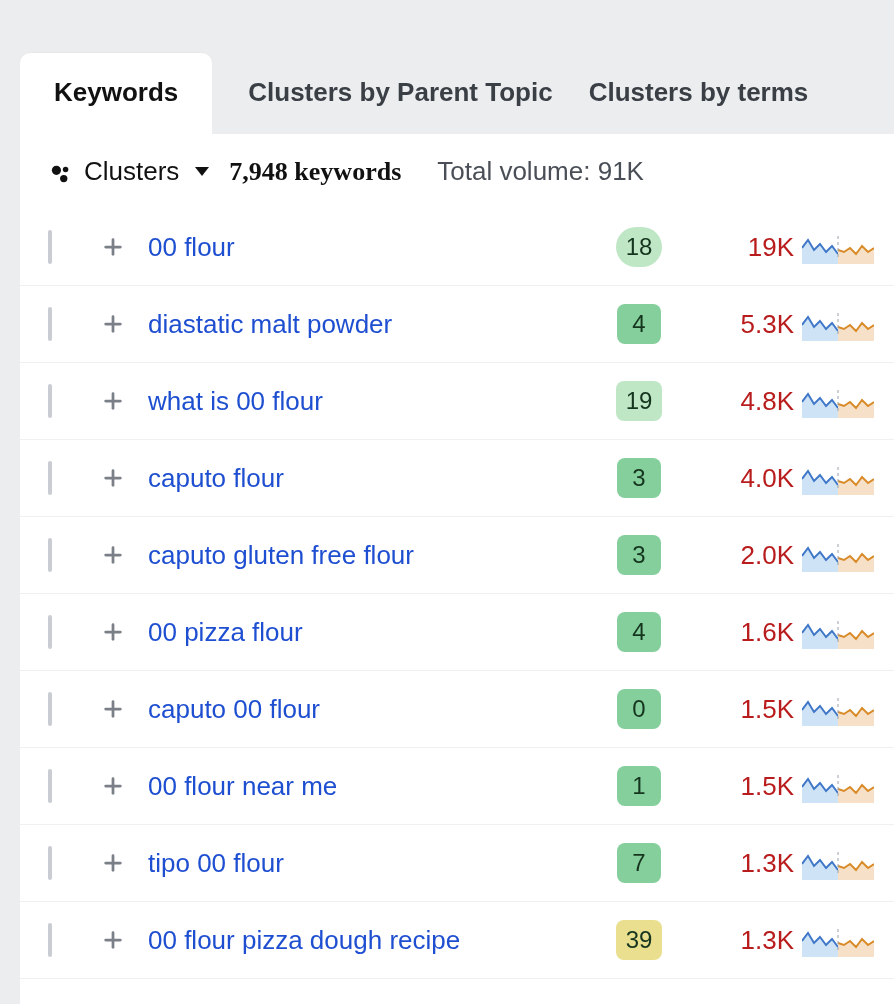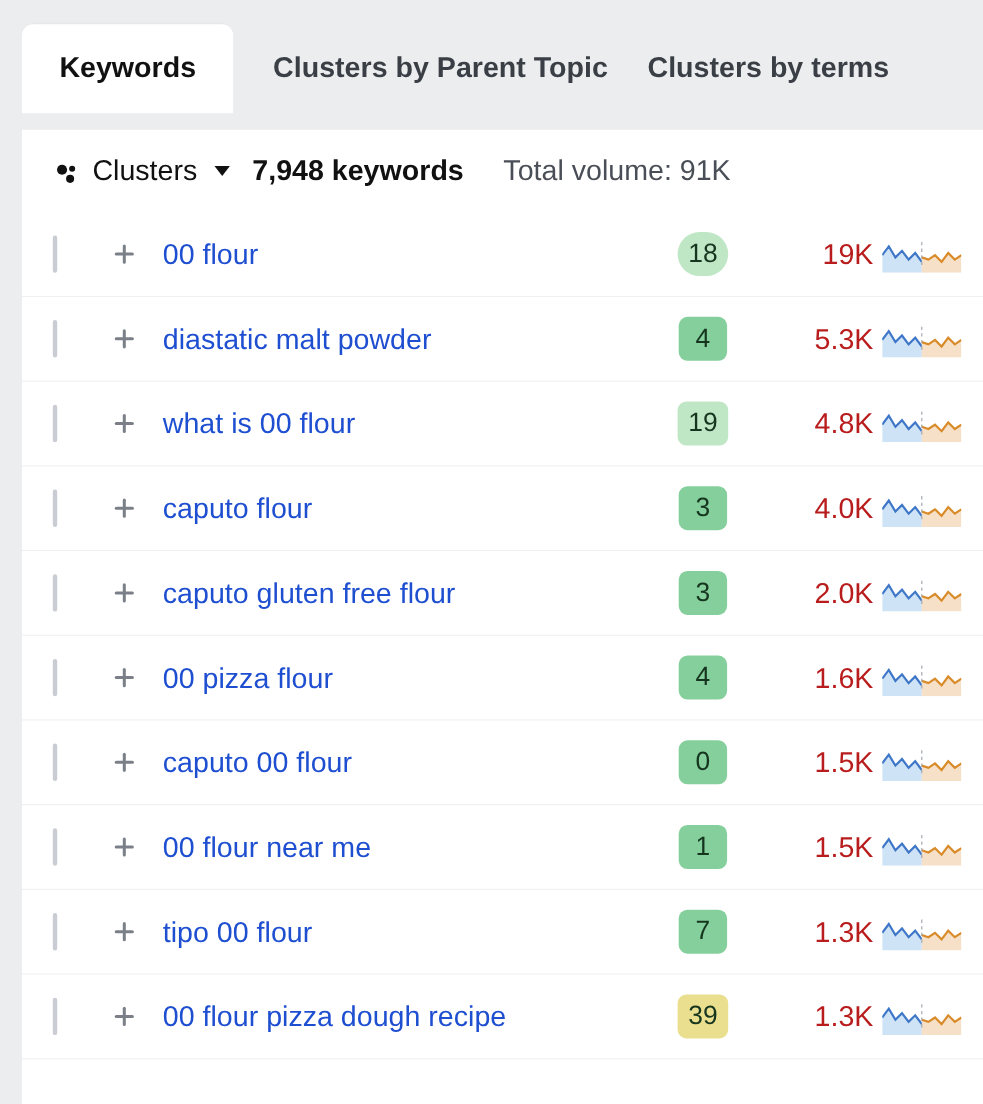--- a/index.html
+++ b/index.html
@@ -8,24 +8,24 @@
     font-family: -apple-system, BlinkMacSystemFont, "Segoe UI", Helvetica, Arial, sans-serif;
     background: #ecedef;
     width: 894px;
     height: 1004px;
     color: #111;
   }
 
   
   .tabs {
     display: flex;
-    align-items: flex-start;
+    align-items: flex-end;
     padding: 22px 0 0 20px;
     gap: 36px;
-    height: 118px;
+    height: 134px;
     border-bottom: 0;
   }
   .tab {
     font-size: 26px;
     font-weight: 700;
     color: #3a3f46;
     padding: 24px 34px 26px 34px;
     border-radius: 10px 10px 0 0;
     cursor: pointer;
     white-space: nowrap;
@@ -64,21 +64,21 @@
     cursor: pointer;
   }
   .clusters-icon { width: 22px; height: 22px; }
   .caret-down {
     width: 0; height: 0;
     border-left: 7px solid transparent;
     border-right: 7px solid transparent;
     border-top: 9px solid #111;
     margin-left: 4px;
   }
-  .kw-count { font-weight: 700; }
+  .kw-count { font-weight: 700; font-family: Liberation Serif, serif; }
   .total-volume { color: #4a4f57; margin-left: 16px; }
 
   
   .table { width: 100%; }
   .thead {
     display: grid;
     grid-template-columns: 50px 50px 1fr 90px 110px 80px;
     align-items: center;
     padding: 18px 20px 18px 28px;
     border-top: 1px solid #e6e7ea;

